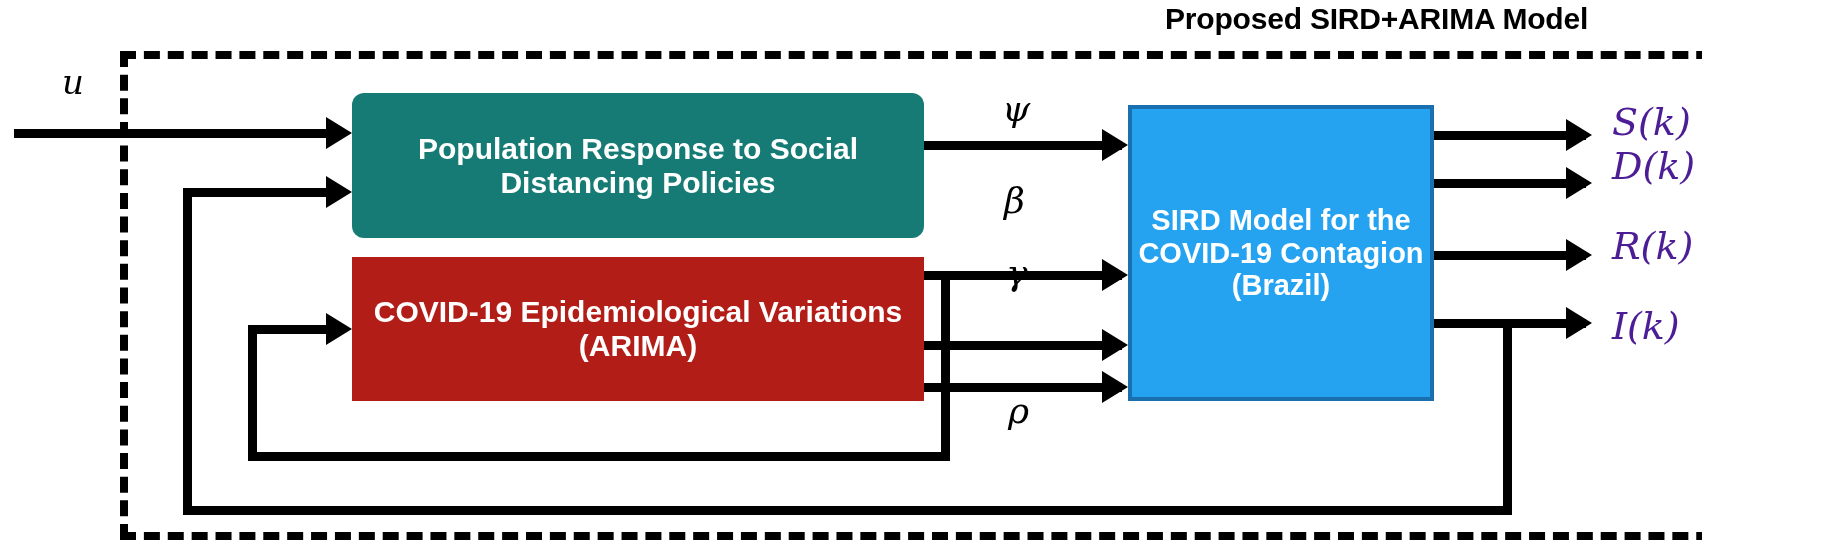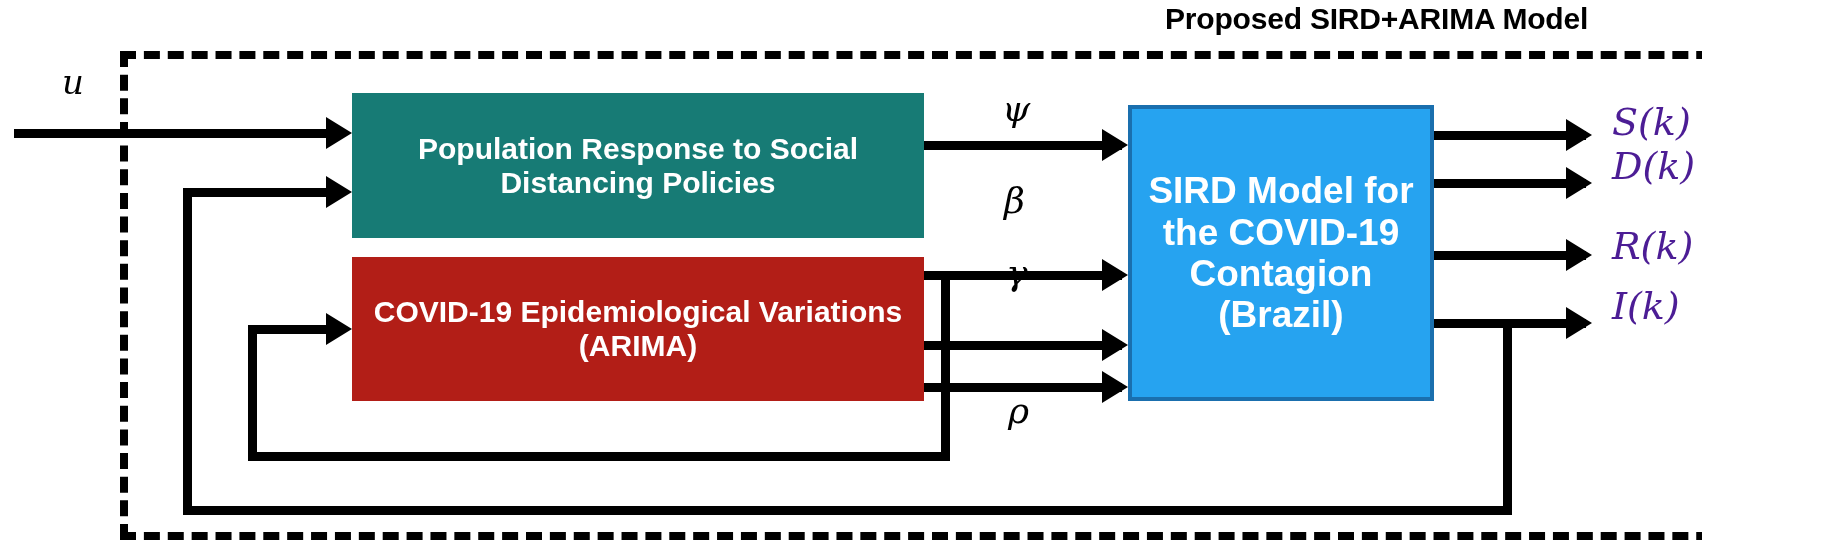--- a/index.html
+++ b/index.html
@@ -53,38 +53,39 @@
     line-height: 1.12;
   }
   #box-population {
     left: 352px;
     top: 93px;
     width: 572px;
     height: 145px;
     background: #177B75;
     font-size: 30px;
     padding: 0 10px;
+    border-radius: 12px;
   }
   #box-arima {
     left: 352px;
     top: 257px;
     width: 572px;
     height: 144px;
     background: #B21E17;
     font-size: 30px;
     padding: 0 10px;
   }
   #box-sird {
     left: 1128px;
     top: 105px;
     width: 306px;
     height: 296px;
     background: #26A3F0;
     border: 4px solid #1A6FAE;
-    font-size: 37px;
+    font-size: 29px;
     padding: 0 6px;
   }
   
   .hline, .vline {
     position: absolute;
     background: #000000;
   }
   .hline { height: 9px; }
   .vline { width: 9px; }
   .arrowhead {
@@ -173,15 +174,15 @@
   <div class="hline" style="left:1434px; top:179px; width:152px;"></div>
   <div class="arrowhead" style="left:1566px; top:167px;"></div>
   <div class="outlabel" style="left:1612px; top:144px;font-style:italic;">D(k)</div>
 
   <div class="hline" style="left:1434px; top:251px; width:152px;"></div>
   <div class="arrowhead" style="left:1566px; top:239px;"></div>
   <div class="outlabel" style="left:1612px; top:224px;font-style:italic;">R(k)</div>
 
   <div class="hline" style="left:1434px; top:319px; width:152px;"></div>
   <div class="arrowhead" style="left:1566px; top:307px;"></div>
-  <div class="outlabel" style="left:1612px; top:284px;">I(k)</div>
+  <div class="outlabel" style="left:1612px; top:304px;">I(k)</div>
 
 </div>
 
 </body></html>

